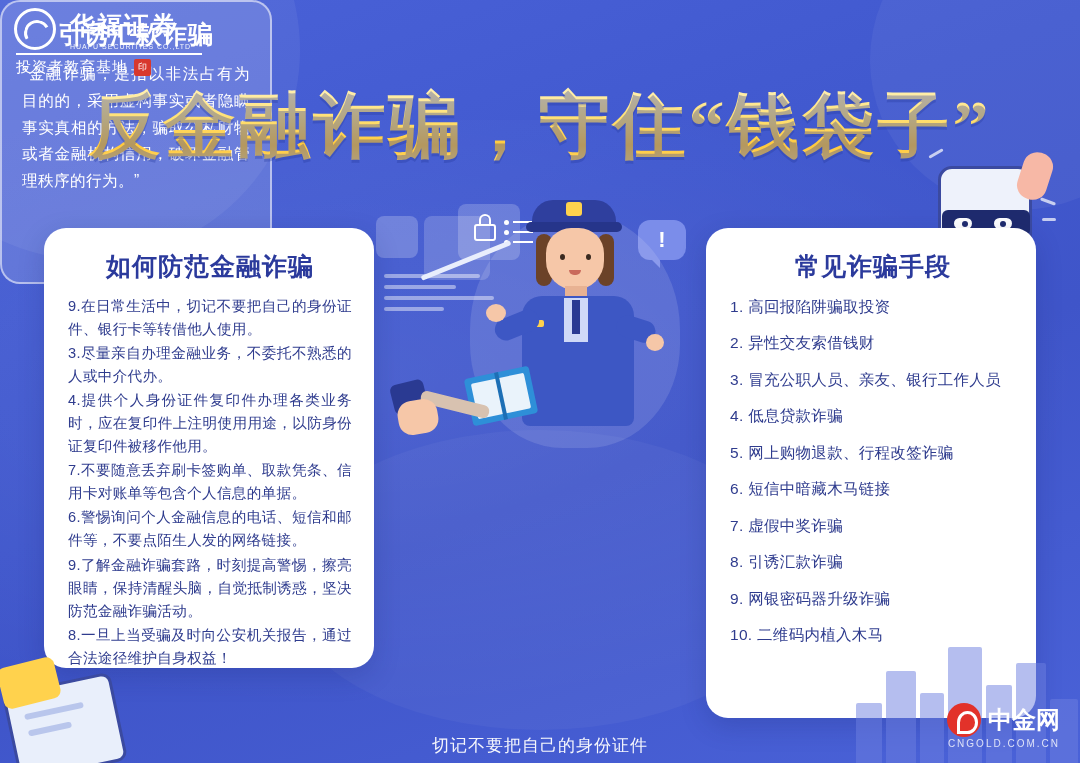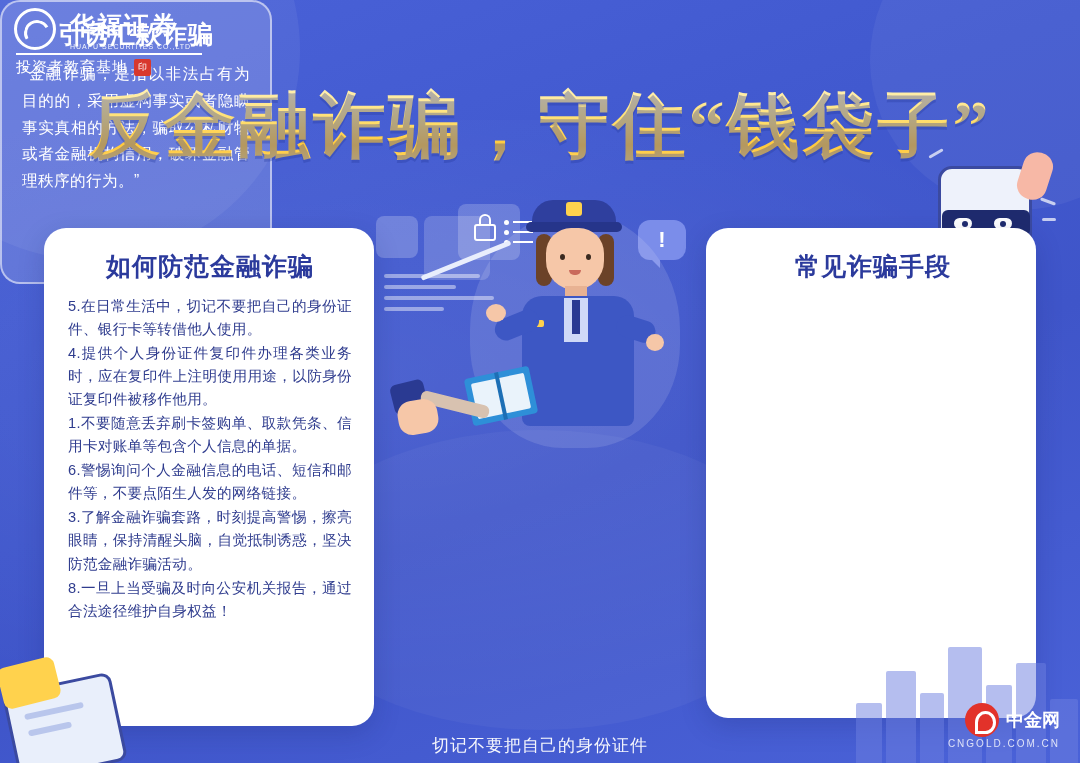--- a/index.html
+++ b/index.html
@@ -76,21 +76,21 @@
     text-shadow: 0 3px 0 rgba(40,60,160,0.35);
     white-space: nowrap;
   }
   
   .card {
     position: absolute;
     background: #ffffff;
     border-radius: 22px;
     box-shadow: 0 8px 26px rgba(22,36,110,0.22);
   }
-  .card-left { left: 44px; top: 228px; width: 330px; height: 498px; padding: 22px 22px 14px 24px; }
+  .card-left { left: 44px; top: 228px; width: 330px; height: 440px; padding: 22px 22px 14px 24px; }
   .card-right { left: 706px; top: 228px; width: 330px; height: 490px; padding: 22px 20px 14px 24px; }
   .card-mid {
     left: 404px; top: 434px; width: 272px; height: 284px;
     background: rgba(255,255,255,0.14);
     border: 2px solid rgba(255,255,255,0.55);
     border-radius: 20px;
     padding: 16px 20px;
   }
   .card-h {
     font-family: "Liberation Serif", serif;
@@ -201,21 +201,21 @@
   .footer-text {
     position: absolute; left: 0; bottom: 6px; width: 1080px;
     text-align: center; color: #ffffff; font-size: 17px; letter-spacing: 1px;
     font-family: "Liberation Serif", serif;
     opacity: .95;
   }
   
   .wm { position: absolute; right: 20px; bottom: 26px; display: flex; align-items: center; gap: 7px; }
   .wm-mark { width: 34px; height: 34px; border-radius: 50%; background: #e2322a; position: relative; }
   .wm-mark:after { content: ""; position: absolute; left: 10px; top: 8px; width: 15px; height: 17px; border: 3px solid #fff; border-radius: 50% 50% 50% 0; }
-  .wm-txt { color: #ffffff; font-size: 18px; font-weight: bold; font-family: "Liberation Serif", serif; }
+  .wm-txt { color: #ffffff; font-size: 24px; font-weight: bold; font-family: "Liberation Serif", serif; }
   .wm-sub { position: absolute; right: 20px; bottom: 14px; color: rgba(255,255,255,.8); font-size: 10px; letter-spacing: 2px; }
 </style>
 </head>
 <body>
 
 <div id="poster">
 
   <div class="blob b1"></div>
   <div class="blob b2"></div>
   <div class="blob b3"></div>
@@ -307,36 +307,49 @@
     <div class="sp-pupil l"></div>
     <div class="sp-pupil r"></div>
     <div class="sp-mouth"></div>
     <div class="sp-arm"></div>
     <div class="sp-arm2"></div>
   </div>
 
   <div class="card card-left">
     <div class="card-h">如何防范金融诈骗</div>
     <ul class="left-list">
-      <li>5.在日常生活中，切记不要把自己的身份证件、银行卡等转借他人使用。</li>
+      <li>9.在日常生活中，切记不要把自己的身份证件、银行卡等转借他人使用。</li>
+      <li>3.尽量亲自办理金融业务，不委托不熟悉的人或中介代办。</li>
       <li>4.提供个人身份证件复印件办理各类业务时，应在复印件上注明使用用途，以防身份证复印件被移作他用。</li>
-      <li>1.不要随意丢弃刷卡签购单、取款凭条、信用卡对账单等包含个人信息的单据。</li>
+      <li>7.不要随意丢弃刷卡签购单、取款凭条、信用卡对账单等包含个人信息的单据。</li>
       <li>6.警惕询问个人金融信息的电话、短信和邮件等，不要点陌生人发的网络链接。</li>
-      <li>3.了解金融诈骗套路，时刻提高警惕，擦亮眼睛，保持清醒头脑，自觉抵制诱惑，坚决防范金融诈骗活动。</li>
+      <li>9.了解金融诈骗套路，时刻提高警惕，擦亮眼睛，保持清醒头脑，自觉抵制诱惑，坚决防范金融诈骗活动。</li>
       <li>8.一旦上当受骗及时向公安机关报告，通过合法途径维护自身权益！</li>
     </ul>
   </div>
 
   <div class="card-mid">
     <div class="card-h-white">引诱汇款诈骗</div>
     <div class="mid-text">“金融诈骗，是指以非法占有为目的的，采用虚构事实或者隐瞒事实真相的方法，骗取公私财物或者金融机构信用，破坏金融管理秩序的行为。”</div>
   </div>
 
   <div class="card card-right">
     <div class="card-h">常见诈骗手段</div>
+    <ul class="right-list">
+      <li>1. 高回报陷阱骗取投资</li>
+      <li>2. 异性交友索借钱财</li>
+      <li>3. 冒充公职人员、亲友、银行工作人员</li>
+      <li>4. 低息贷款诈骗</li>
+      <li>5. 网上购物退款、行程改签诈骗</li>
+      <li>6. 短信中暗藏木马链接</li>
+      <li>7. 虚假中奖诈骗</li>
+      <li>8. 引诱汇款诈骗</li>
+      <li>9. 网银密码器升级诈骗</li>
+      <li>10. 二维码内植入木马</li>
+    </ul>
   </div>
 
   <div class="botphone">
     <div class="bp-screen"></div>
     <div class="bp-line" style="left:24px;top:48px;width:60px;"></div>
     <div class="bp-line" style="left:28px;top:66px;width:44px;"></div>
   </div>
   <div class="coin"></div>
 
   <div class="city">

